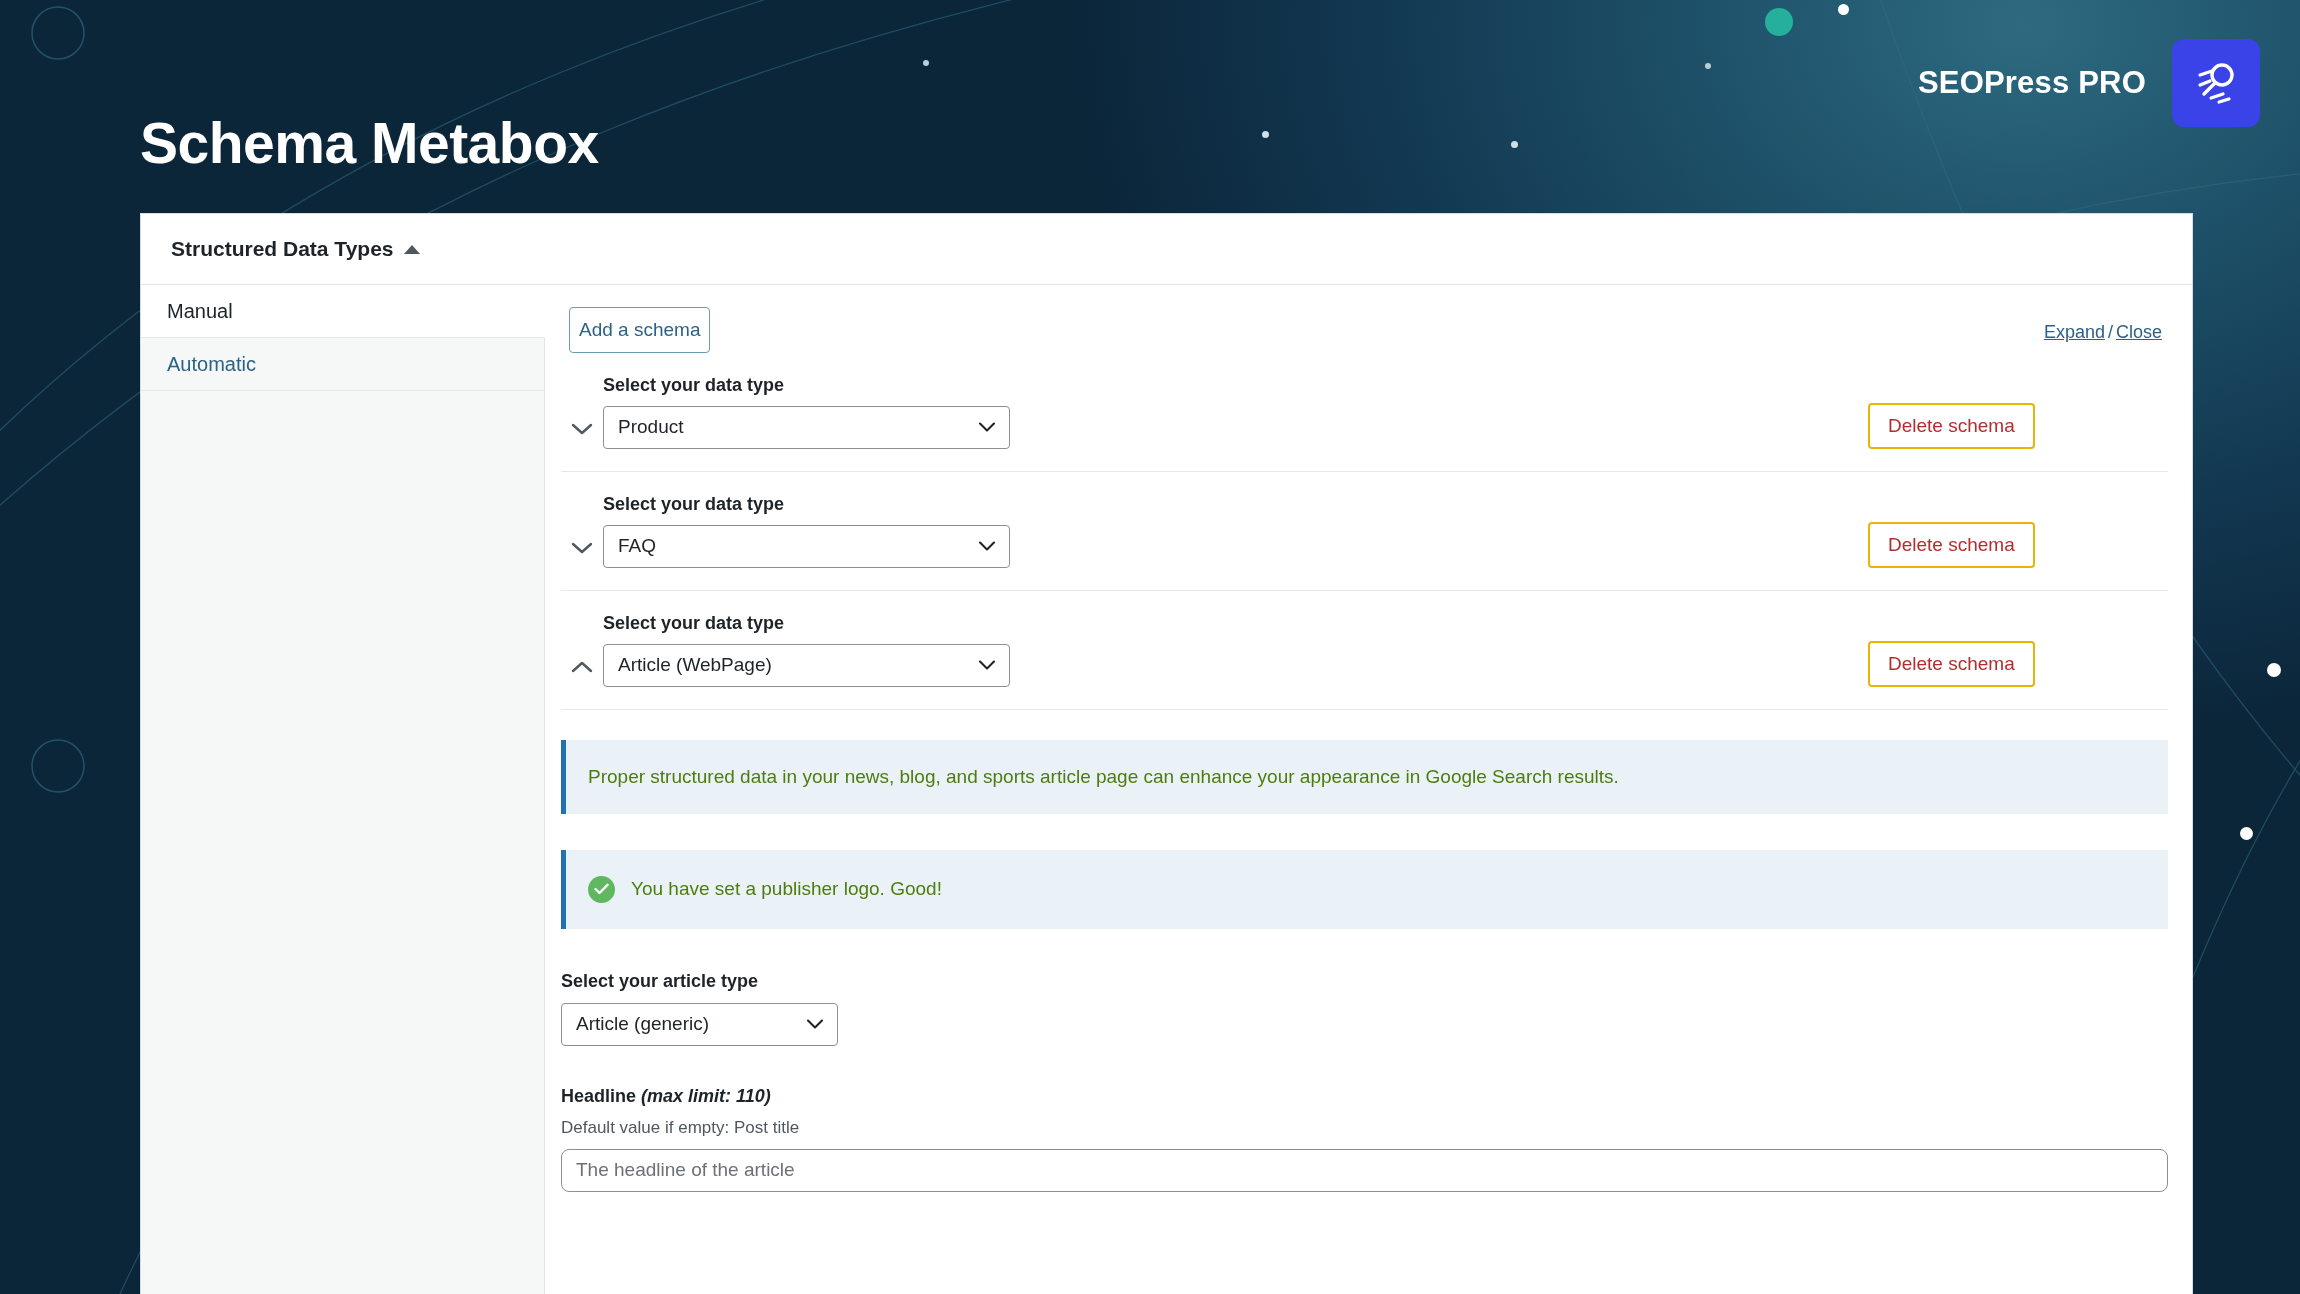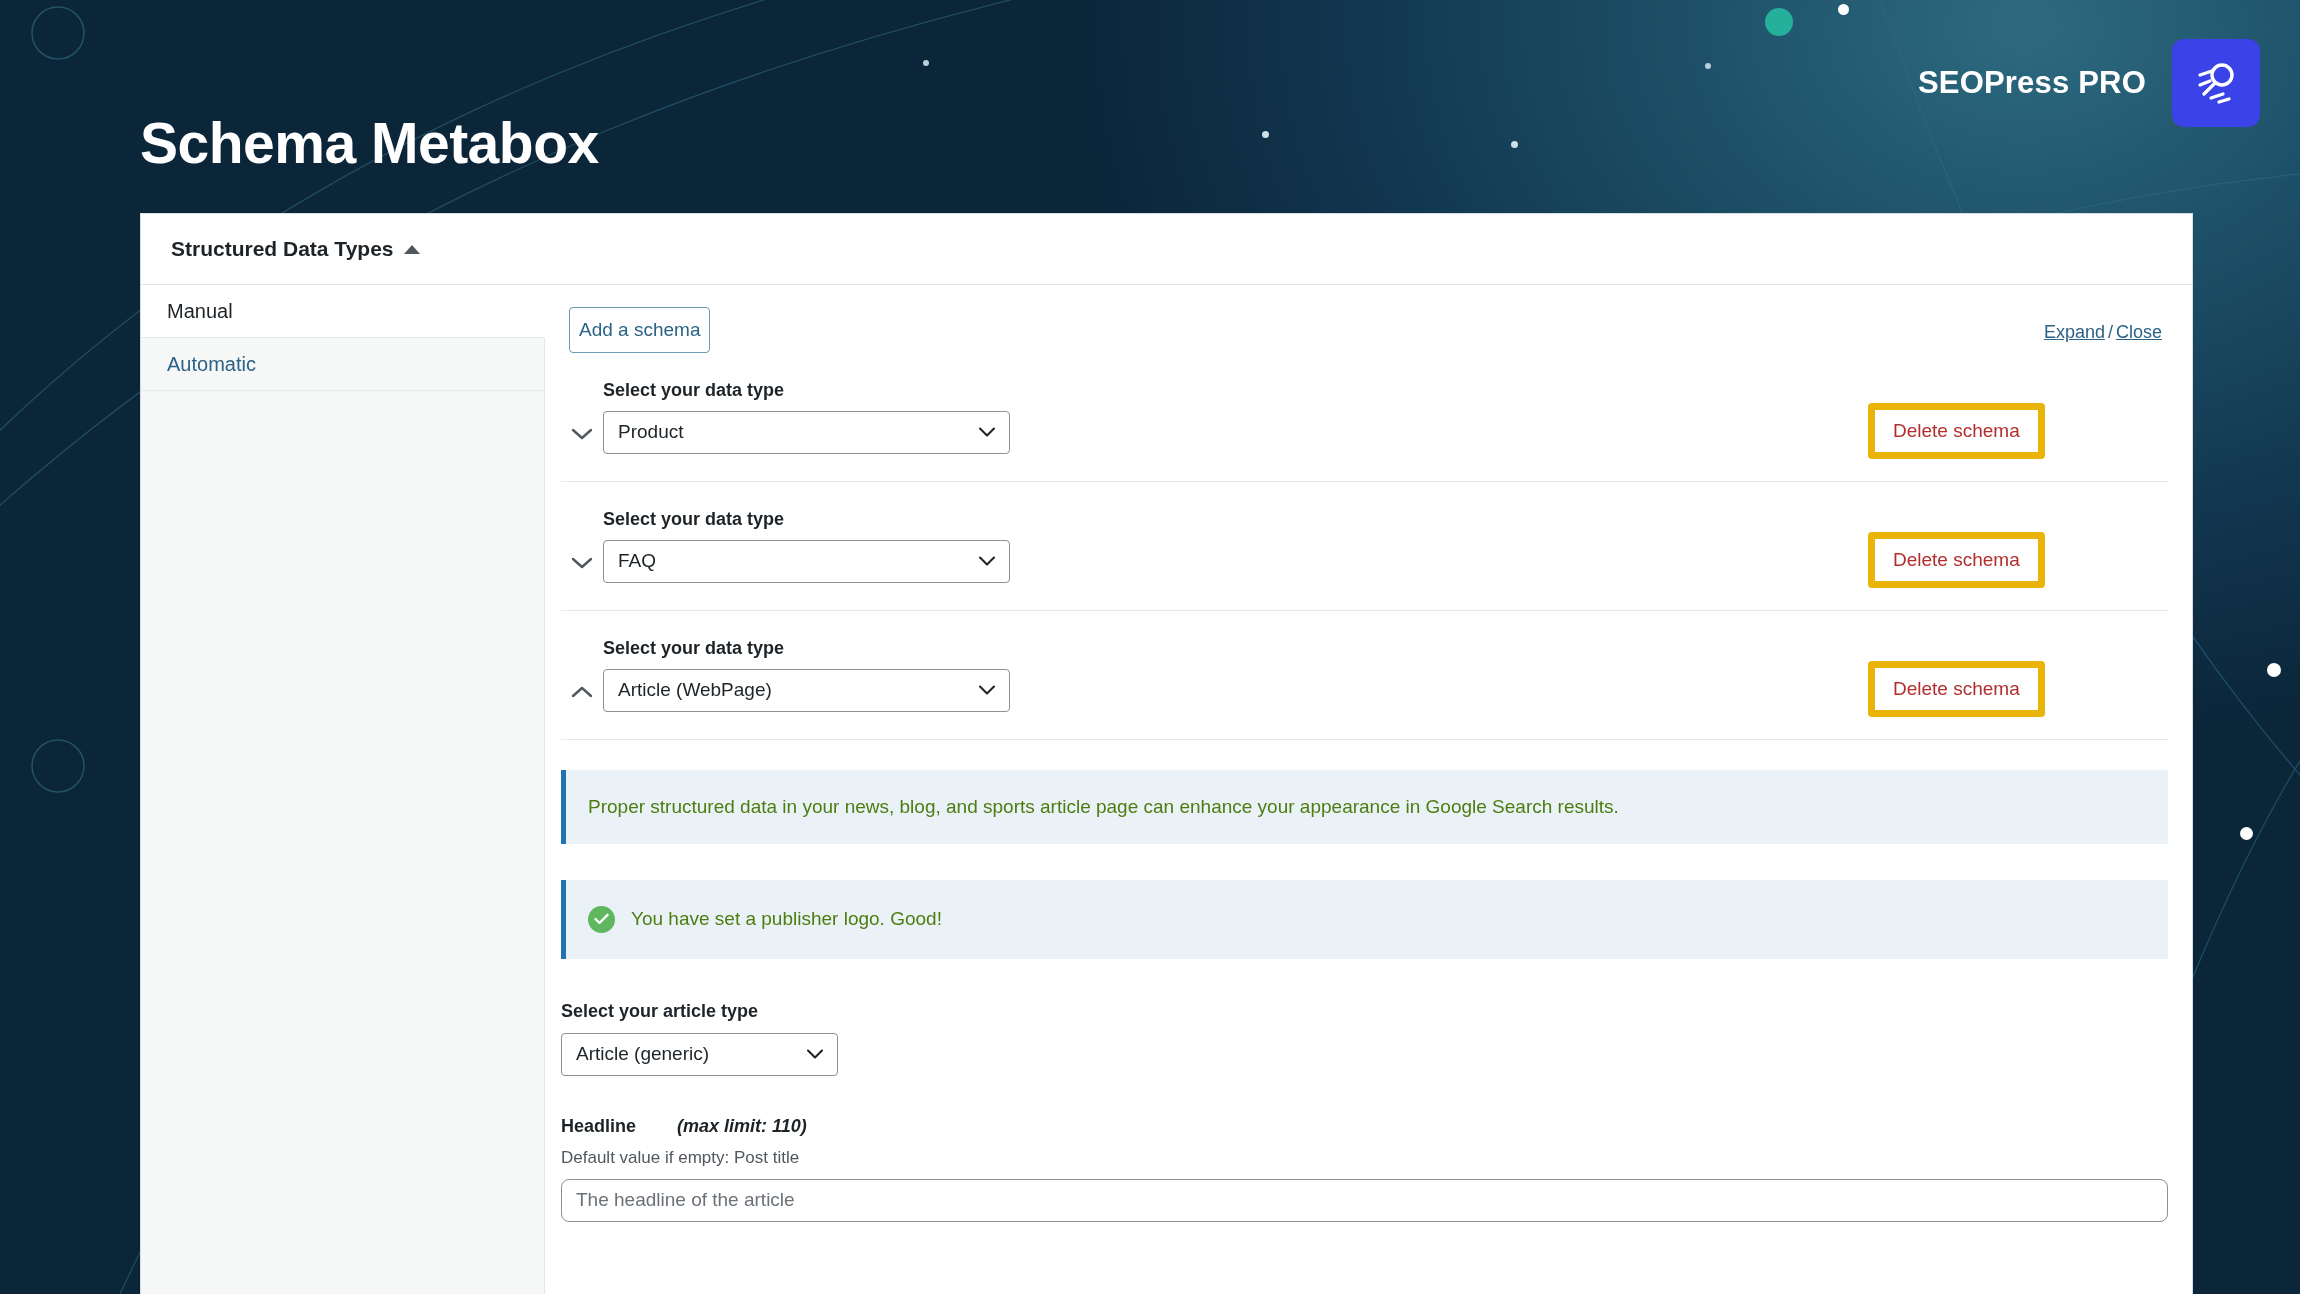--- a/index.html
+++ b/index.html
@@ -151,21 +151,21 @@
   }
   .select .arrow {
     position: absolute; right: 13px; top: 50%;
     transform: translateY(-50%);
   }
   .row-action { width: 300px; flex: 0 0 300px; padding-top: 28px; }
   .btn-delete {
     font-family: inherit;
     font-size: 19px; color: #b32d2e;
     background: #fff;
-    border: 7px solid #eab308;
+    border: 2px solid #eab308;
     border-radius: 4px;
     padding: 10px 18px;
     cursor: pointer;
   }
 
   
   .notice {
     margin: 30px 24px 0 16px;
     background: #eaf2f8;
     border-left: 5px solid #2271b1;
@@ -179,21 +179,21 @@
     border-radius: 50%; background: #5fb75f;
     display: flex; align-items: center; justify-content: center;
   }
 
   
   .formsec { padding: 42px 24px 0 16px; }
   .f-label {
     font-size: 18px; font-weight: 700; color: #1d2327;
     margin-bottom: 11px;
   }
-  .f-label em { font-style: italic; font-weight: 700; margin-left: 36px; }
+  .f-label em { font-style: italic; font-weight: 700; }
   .select.sm { width: 277px; }
   .f-hint { font-size: 17px; color: #50575e; margin-bottom: 11px; }
   .f-input {
     font-family: inherit;
     width: 100%; height: 43px;
     border: 1px solid #8c8f94; border-radius: 8px;
     padding: 0 14px; font-size: 19px; color: #1d2327;
     background: #fff;
   }
   .f-input::placeholder { color: #6b7177; }

